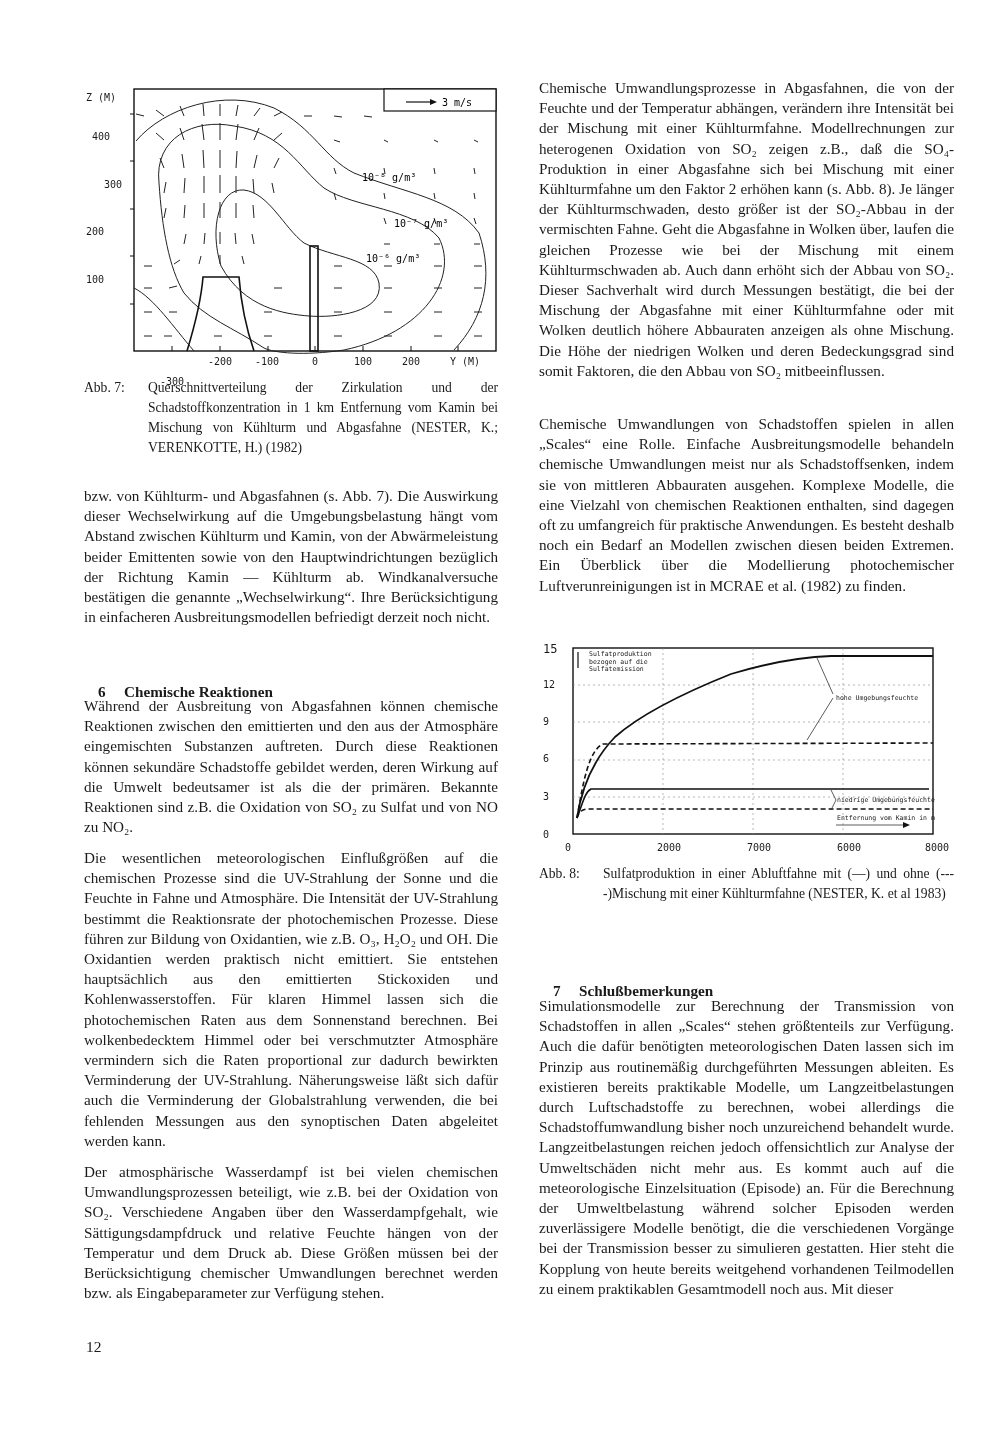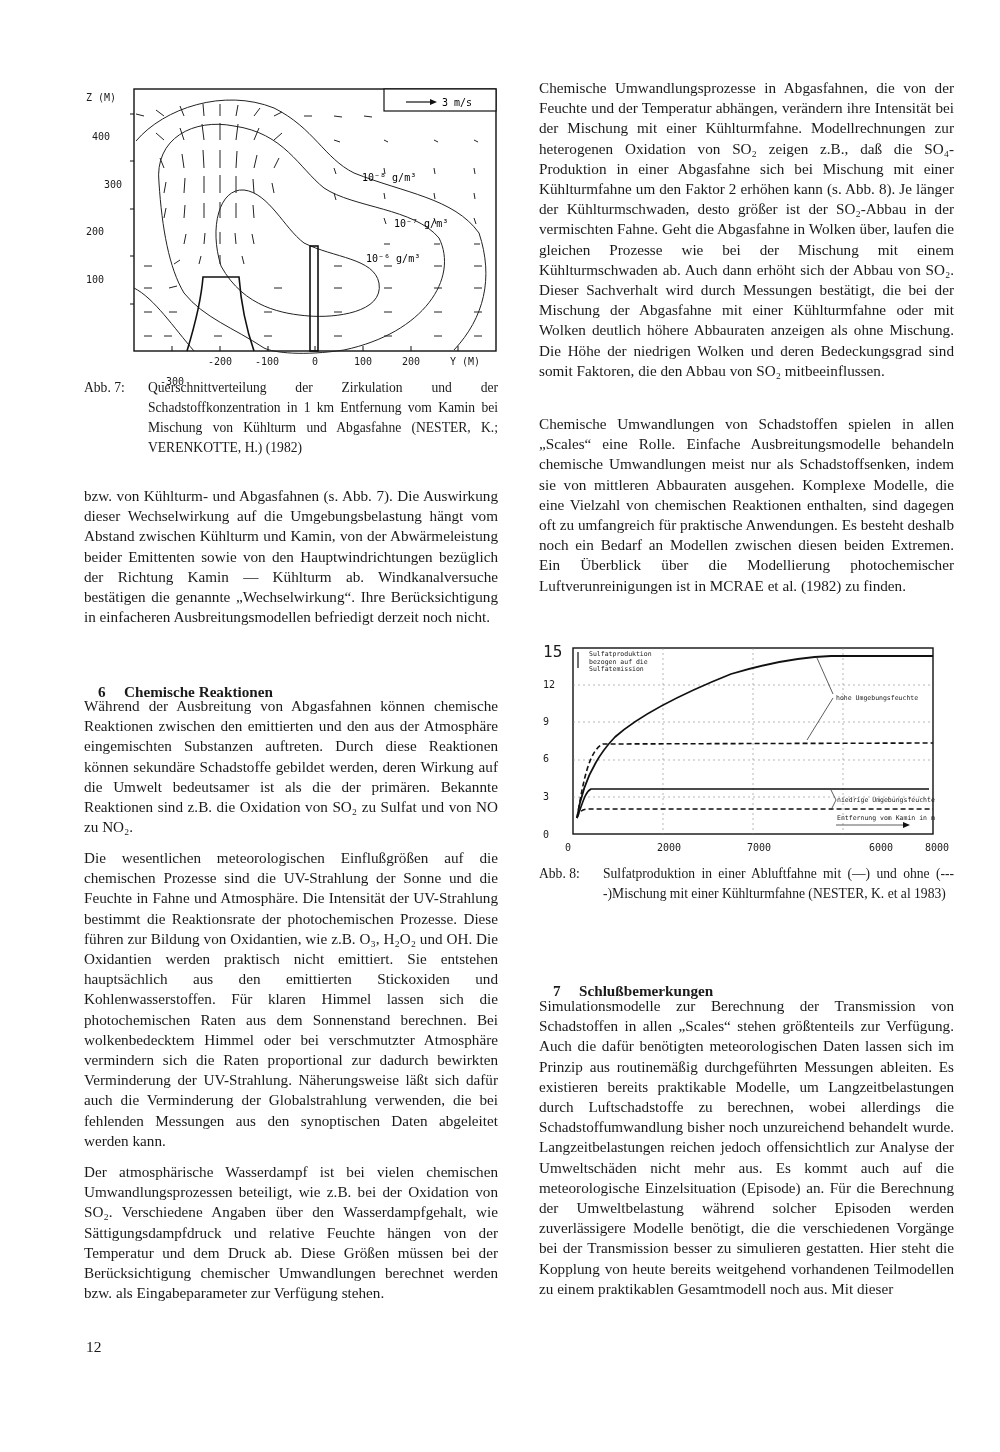--- a/index.html
+++ b/index.html
@@ -224,31 +224,31 @@
       <g stroke="#333" stroke-width="0.8" fill="none">
         <path d="M286,16 L302,52"></path>
           <path d="M302,56 L276,98"></path>
         <path d="M300,148 L305,158 L300,168"></path>
         <line x1="305" y1="183" x2="372" y2="183"></line>
       </g>
       <polygon points="372,180 379,183 372,186" fill="#111"></polygon>
       <line x1="47" y1="10" x2="47" y2="26" stroke="#111" stroke-width="1.2"></line>
     </svg>
     
-    <div class="abs" style="left:12px;top:0px;font-family:'DejaVu Sans Mono',monospace;font-size:16px;">15</div>
+    <div class="abs" style="left:12px;top:0px;font-family:'DejaVu Sans Mono',monospace;font-size:12px;">15</div>
     <div class="abs" style="left:12px;top:37px;font-family:'DejaVu Sans Mono',monospace;font-size:10px;">12</div>
     <div class="abs" style="left:12px;top:74px;font-family:'DejaVu Sans Mono',monospace;font-size:10px;">9</div>
     <div class="abs" style="left:12px;top:111px;font-family:'DejaVu Sans Mono',monospace;font-size:10px;">6</div>
     <div class="abs" style="left:12px;top:149px;font-family:'DejaVu Sans Mono',monospace;font-size:10px;">3</div>
     <div class="abs" style="left:12px;top:187px;font-family:'DejaVu Sans Mono',monospace;font-size:10px;">0</div>
     
     <div class="abs" style="left:34px;top:200px;font-family:'DejaVu Sans Mono',monospace;font-size:10px;">0</div>
     <div class="abs" style="left:126px;top:200px;font-family:'DejaVu Sans Mono',monospace;font-size:10px;">2000</div>
     <div class="abs" style="left:216px;top:200px;font-family:'DejaVu Sans Mono',monospace;font-size:10px;">7000</div>
-    <div class="abs" style="left:306px;top:200px;font-family:'DejaVu Sans Mono',monospace;font-size:10px;margin-left:32px;">6000</div>
+    <div class="abs" style="left:306px;top:200px;font-family:'DejaVu Sans Mono',monospace;font-size:10px;">6000</div>
     <div class="abs" style="left:394px;top:200px;font-family:'DejaVu Sans Mono',monospace;font-size:10px;">8000</div>
     
     <div class="abs" style="left:58px;top:9px;width:76px;font-family:'DejaVu Sans Mono',monospace;font-size:6.5px;line-height:7.5px;">Sulfatproduktion bezogen auf die Sulfatemission</div>
     <div class="abs" style="left:305px;top:52px;font-family:'DejaVu Sans Mono',monospace;font-size:6.5px;">hohe Umgebungsfeuchte</div>
     <div class="abs" style="left:306px;top:154px;font-family:'DejaVu Sans Mono',monospace;font-size:6.5px;">niedrige Umgebungsfeuchte</div>
     <div class="abs" style="left:306px;top:172px;font-family:'DejaVu Sans Mono',monospace;font-size:6.5px;">Entfernung vom Kamin in m</div>
   </div>
 
   <div class="caption" style="left:0;top:864px;width:415px;height:64px;">
     <span class="lbl">Abb. 8:</span>

